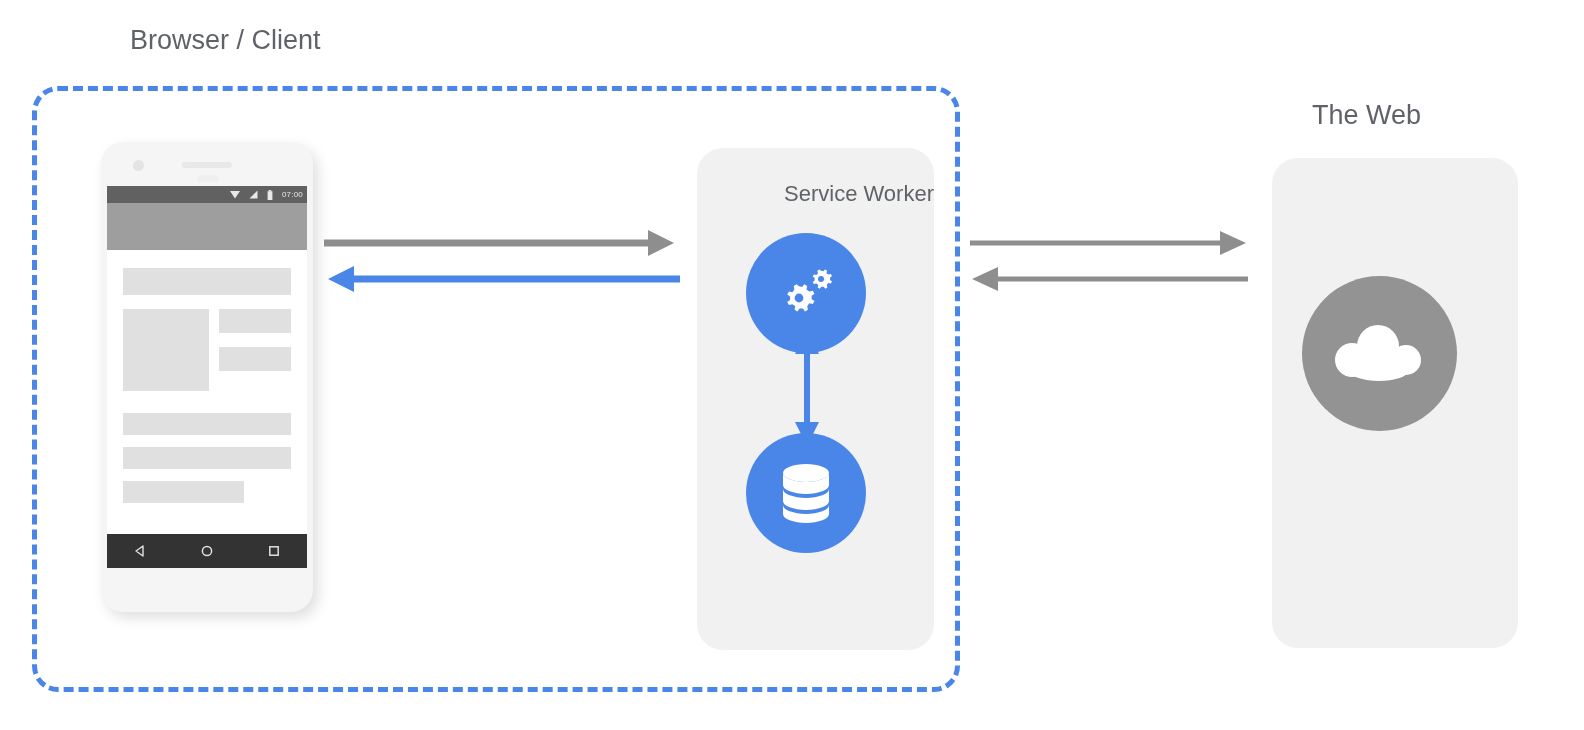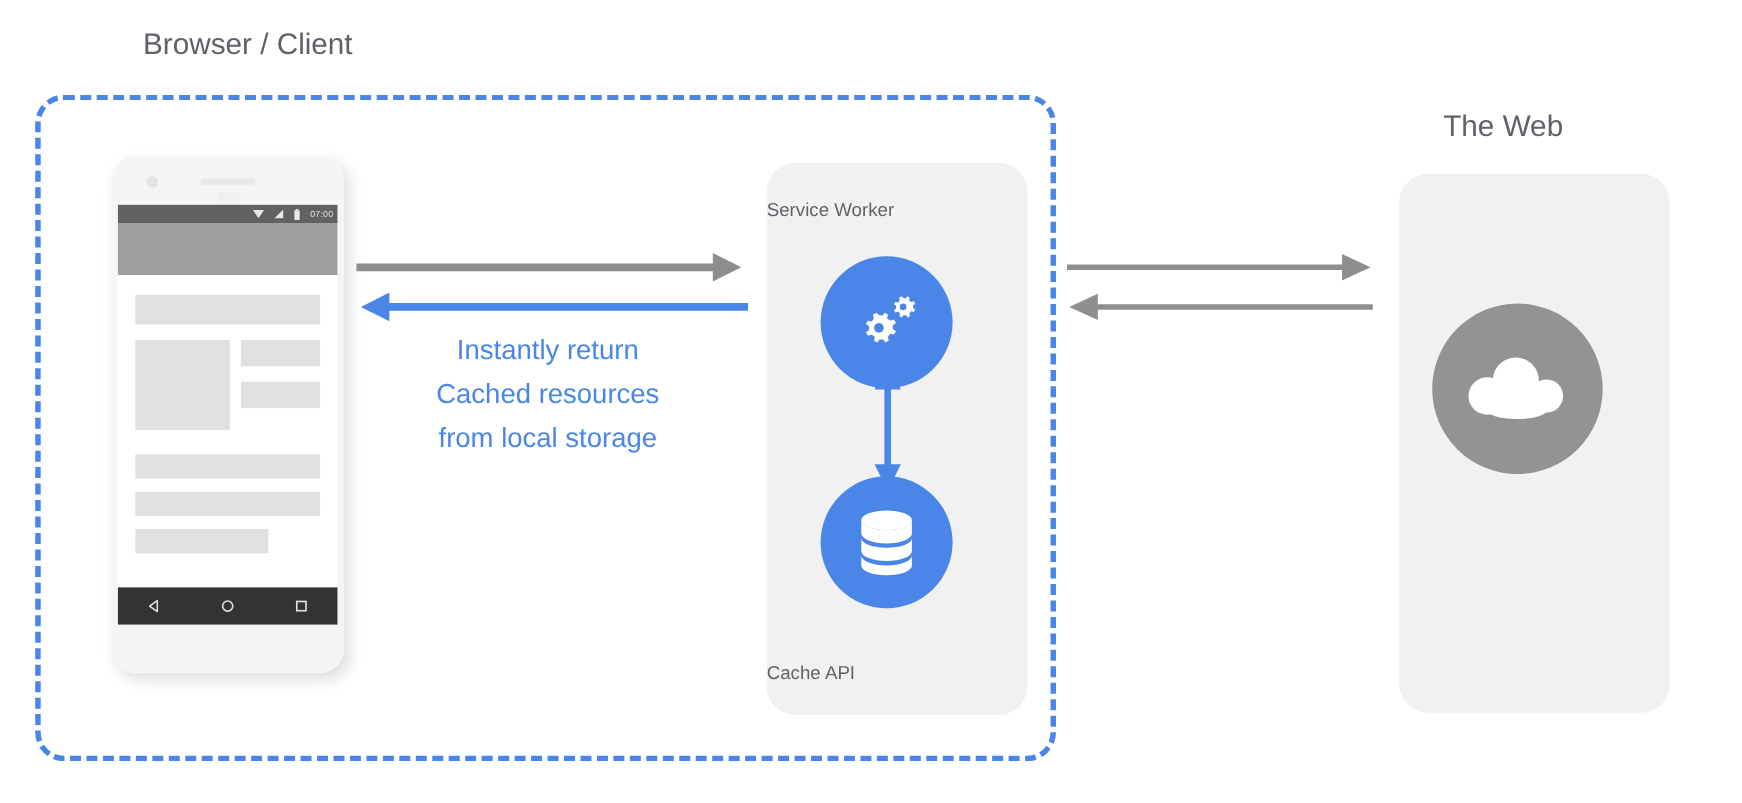--- a/index.html
+++ b/index.html
@@ -96,22 +96,22 @@
   .grey-card {
     position: absolute;
     background: #f1f1f1;
     border-radius: 26px;
   }
   #sw-card  { left: 697px; top: 148px; width: 237px; height: 502px; }
   #web-card { left: 1272px; top: 158px; width: 246px; height: 490px; }
 
   .card-title {
     position: absolute;
-    width: 100%; text-align: left;
-    color: #5f6368; font-size: 17px;
+    width: 100%; text-align: right;
+    color: #5f6368; font-size: 22px;
   }
   #sw-title    { top: 33px; }
   #sw-subtitle { bottom: 28px; }
 
   .blue-circle {
     position: absolute;
     background: #4a86e8;
     border-radius: 50%;
     display: flex; align-items: center; justify-content: center;
   }
@@ -210,23 +210,20 @@
     <g>
       <line x1="2" y1="21" x2="332" y2="21" stroke="#8e8e8e" stroke-width="7"></line>
       <path d="M352 21 L326 8 L326 34 Z" fill="#8e8e8e"></path>
     </g>
     <g>
       <line x1="28" y1="57" x2="358" y2="57" stroke="#4a86e8" stroke-width="7"></line>
       <path d="M6 57 L32 44 L32 70 Z" fill="#4a86e8"></path>
     </g>
   </svg>
 
-  <div class="annot" id="annot-left">Instantly return
-Cached resources
-from local storage</div>
 
   <div class="grey-card" id="sw-card">
     <div class="card-title" id="sw-title">Service Worker</div>
 
     <div class="blue-circle" id="sw-gear-circle">
       <svg width="74" height="74" viewBox="0 0 74 74">
 
         <g fill="#ffffff" transform="translate(30,44)">
           <path d="M0,-22 L5.2,-20.8 L8.4,-25.4 L13.2,-22.6 L12,-17 L16.6,-13.8 L22.2,-15 L25,-10.2 L20.4,-7 L20.4,-1.4 L25,1.8 L22.2,6.6 L16.6,5.4 L13.2,10 L14.4,15.6 L9.6,18.4 L6.4,13.8 L0.8,13.8 L-2.4,18.4 L-7.2,15.6 L-6,10 L-10.6,6.8 L-16.2,8 L-19,3.2 L-14.4,0 L-14.4,-5.6 L-19,-8.8 L-16.2,-13.6 L-10.6,-12.4 L-7.4,-17 L-8.6,-22.6 L-3.8,-25.4 Z" transform="scale(0.62)"></path>
           <circle cx="0" cy="-2" r="4.4" fill="#4a86e8"></circle>
@@ -243,21 +240,20 @@
       <svg width="62" height="68" viewBox="0 0 62 68">
         <g fill="#ffffff">
           <ellipse cx="31" cy="14" rx="23" ry="9"></ellipse>
           <path d="M8 14 L8 26 A23 9 0 0 0 54 26 L54 14 A23 9 0 0 1 8 14 Z"></path>
           <path d="M8 30 L8 42 A23 9 0 0 0 54 42 L54 30 A23 9 0 0 1 8 30 Z"></path>
           <path d="M8 46 L8 55 A23 9 0 0 0 54 55 L54 46 A23 9 0 0 1 8 46 Z"></path>
         </g>
       </svg>
     </div>
 
-    <div class="card-title" id="sw-subtitle">Cache API</div>
   </div>
 
   <svg class="arrow-svg" id="arrow-vert" width="34" height="120" viewBox="0 0 34 120">
     <line x1="17" y1="18" x2="17" y2="102" stroke="#4a86e8" stroke-width="6"></line>
     <path d="M17 2 L5 26 L29 26 Z" fill="#4a86e8"></path>
     <path d="M17 118 L5 94 L29 94 Z" fill="#4a86e8"></path>
   </svg>
 
   <svg class="arrow-svg" id="arrows-right" width="282" height="70" viewBox="0 0 282 70">
     <g>

